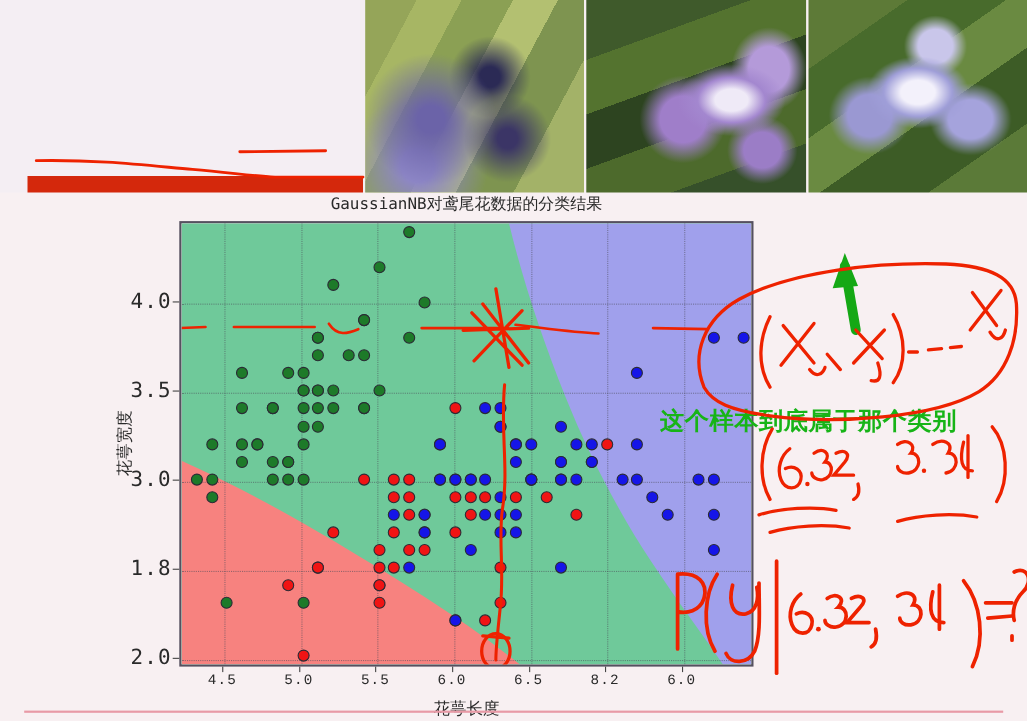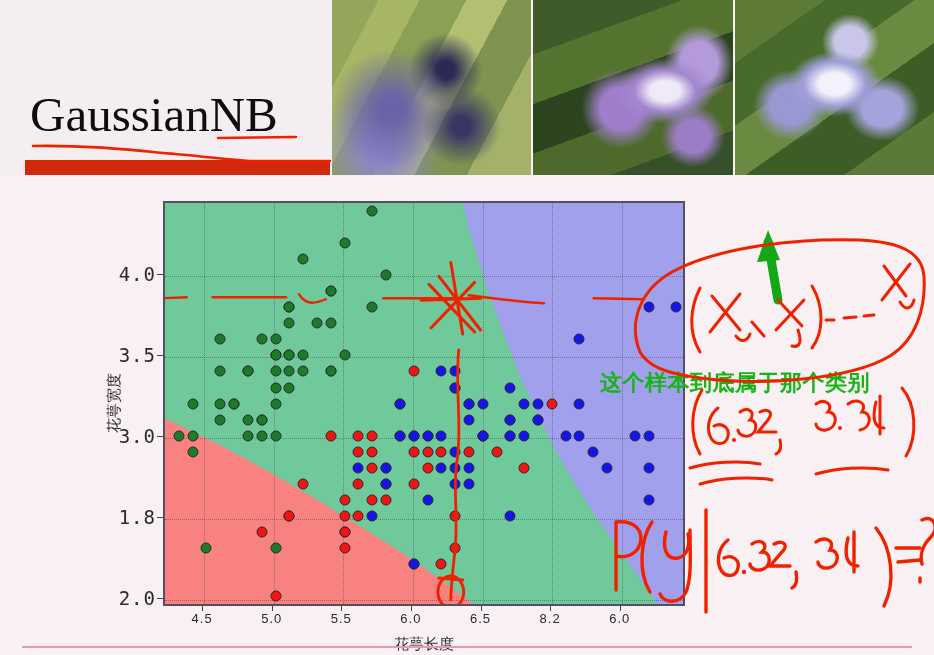--- a/index.html
+++ b/index.html
@@ -62,21 +62,21 @@
   .p-r{background:#f01414;}
   .p-b{background:#1515e8;}
 
   .chart-title{position:absolute;left:163px;top:176px;width:522px;text-align:center;
     font-family:"DejaVu Sans Mono","Liberation Mono",monospace;font-size:14.5px;color:#2a2a2a;white-space:nowrap;}
   .ylab{position:absolute;left:114px;top:403px;transform:translate(-50%,-50%) rotate(-90deg);
     font-size:15px;color:#2a2a2a;white-space:nowrap;}
   .xlab{position:absolute;left:424px;top:635px;transform:translateX(-50%);
     font-size:15px;color:#2a2a2a;white-space:nowrap;}
   .xtick{position:absolute;top:611px;transform:translateX(-50%);
-    font-family:Liberation Sans, sans-serif;font-size:13px;color:#2a2a2a;letter-spacing:1px;text-align:right;}
+    font-family:Liberation Mono, monospace;font-size:13px;color:#2a2a2a;letter-spacing:1px;text-align:right;}
   .ytick{position:absolute;right:0;transform:translateY(-50%);
     font-family:"DejaVu Sans Mono","Liberation Mono",monospace;font-size:19px;color:#2a2a2a;letter-spacing:1px;}
   .ytickbox{position:absolute;left:0;width:156px;}
   .tickm-x{position:absolute;top:606px;width:0;height:5px;border-left:1.4px solid #444;}
   .tickm-y{position:absolute;left:157px;width:6px;height:0;border-top:1.4px solid #444;}
 
   
   .ink{position:absolute;inset:0;pointer-events:none;}
   .anno-cyan{position:absolute;left:650px;top:184px;font-size:22px;color:#1aa7e8;white-space:nowrap;
     font-weight:600;letter-spacing:.5px;}
@@ -84,35 +84,35 @@
     line-height:33px;font-weight:600;letter-spacing:.5px;}
 
   .bottomline{position:absolute;left:22px;top:646px;width:890px;height:2px;background:#e89aa6;}
 </style>
 </head>
 <body>
 
 <div class="root">
 
   <div class="title-card">
-    <div class="brand">GaussianNB</div>
     <div class="redbar"></div>
 
     <svg class="ink" width="334" height="175">
       <path d="M33 146 C 90 145, 130 150, 175 154 C 210 157, 230 160, 250 161 L 330 161" stroke="#ee2200" stroke-width="2.6" fill="none" stroke-linecap="round"></path>
       <path d="M218 138 L 296 137" stroke="#ee2200" stroke-width="2.6" fill="none" stroke-linecap="round"></path>
     </svg>
   </div>
 
   <div class="photos">
     <div class="photo ph1"></div>
     <div class="photo ph2"></div>
     <div class="photo ph3"></div>
   </div>
 
+  <div class="chart-title">GaussianNB对鸢尾花数据的分类结果</div>
 
   <div class="chart">
     <div class="chart-bg"></div>
     <svg class="reg-blue" viewBox="0 0 522 405" preserveAspectRatio="none">
       <path d="M300 0 C 312 50, 330 105, 352 160 C 372 210, 400 265, 430 310
                C 455 348, 478 378, 496 405 L 522 405 L 522 0 Z" fill="#a0a0ec"></path>
     </svg>
     <svg class="reg-red" viewBox="0 0 522 405" preserveAspectRatio="none">
       <path d="M0 218 C 40 236, 90 262, 140 292 C 200 328, 260 365, 310 405
                L 0 405 Z" fill="#f7827f"></path>

